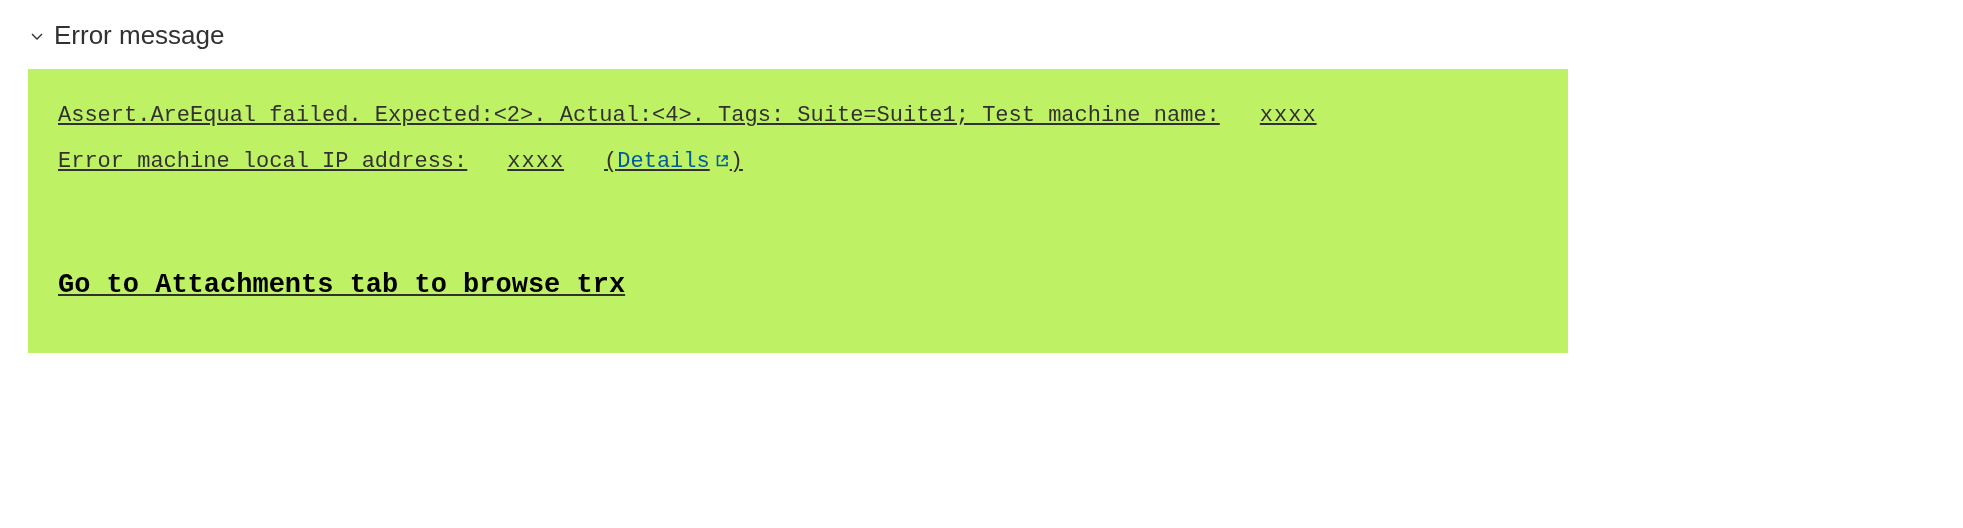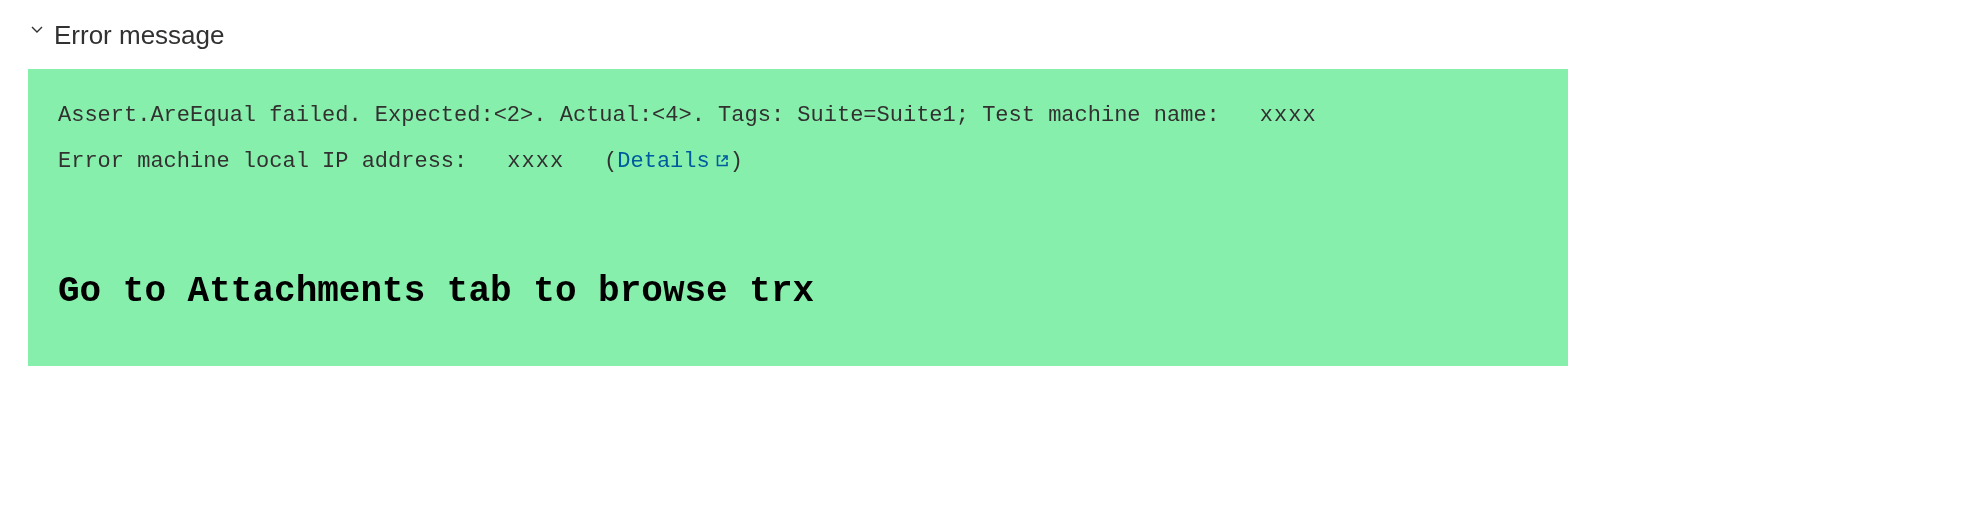--- a/index.html
+++ b/index.html
@@ -6,21 +6,21 @@
     body {
       margin: 0;
       padding: 20px 28px;
       background: #ffffff;
       font-family: "Segoe UI", -apple-system, sans-serif;
       color: #323130;
       width: 1963px;
     }
     .section-header {
       display: flex;
-      align-items: flex-start;
+      align-items: center;
       gap: 8px;
       cursor: pointer;
       margin-bottom: 18px;
     }
     .chevron {
       width: 18px;
       height: 18px;
       display: flex;
       align-items: center;
       justify-content: center;
@@ -31,27 +31,28 @@
       stroke: #323130;
       stroke-width: 1.4;
       fill: none;
     }
     .section-title {
       font-size: 26px;
       font-weight: 400;
       color: #323130;
     }
     .message-box {
-      background: #86efac;
+      background: #bef264;
       padding: 24px 30px 48px 30px;
       width: 1540px;
       font-family: Consolas, "Courier New", monospace;
       font-size: 22px;
       line-height: 2.1;
       color: #323130;
+      text-decoration: underline;
     }
     .msg-row1, .msg-row2 {
       white-space: nowrap;
     }
     .masked {
       letter-spacing: 1px;
     }
     .details-link {
       color: #005a9e;
     }
@@ -65,21 +66,21 @@
       height: 16px;
       stroke: #005a9e;
       stroke-width: 1.6;
       fill: none;
     }
     .spacer {
       height: 80px;
     }
     .bold-msg {
       font-weight: 700;
-      font-size: 36px;
+      font-size: 27px;
       color: #000000;
       line-height: 1.4;
     }
     .gap-wide { display:inline-block; width: 40px; }
   </style>
 </head>
 <body>
 
 <div class="section-header">
   <span class="chevron">

